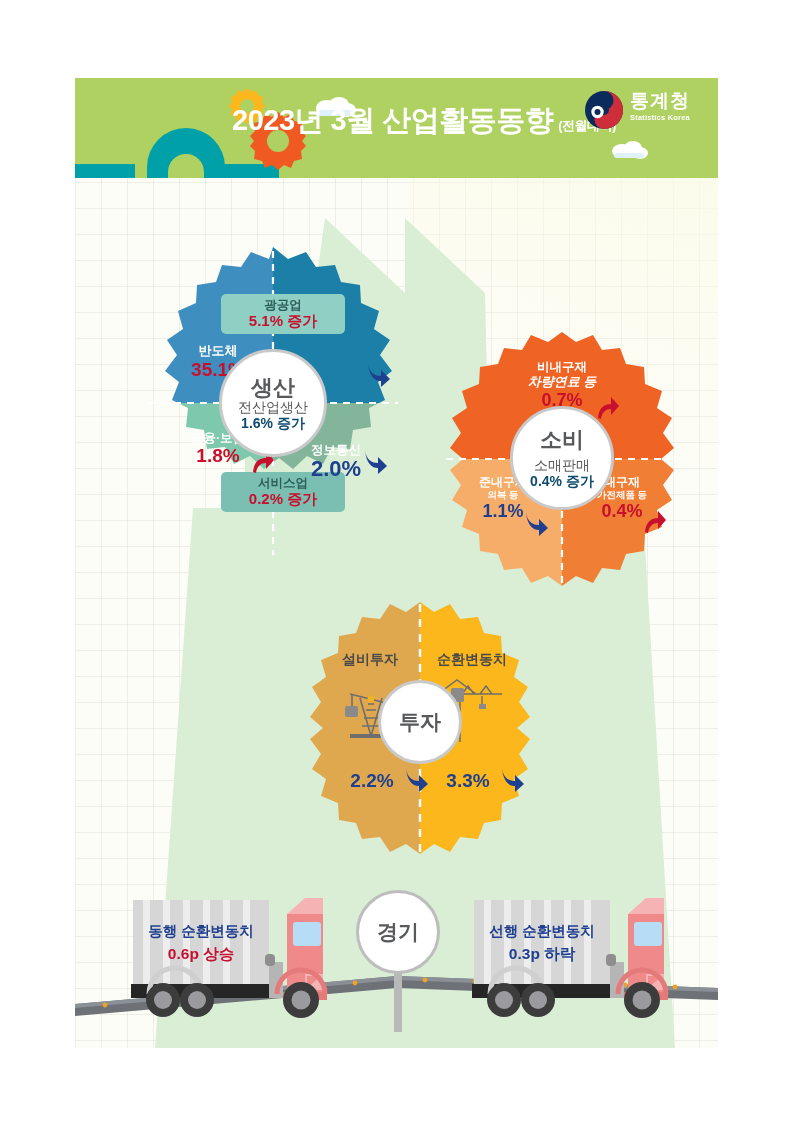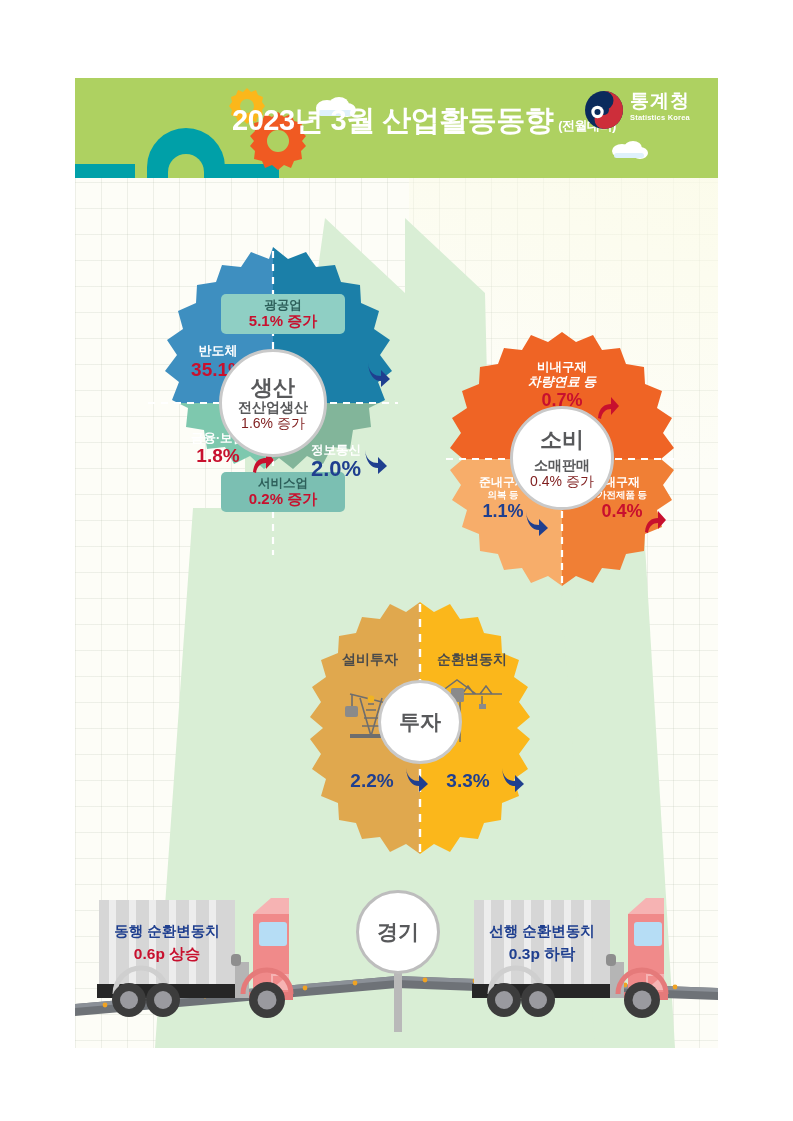--- a/index.html
+++ b/index.html
@@ -74,22 +74,22 @@
   
   .cluster{position:absolute;}
   .cluster svg{position:absolute;left:0;top:0;}
   .hub{
     position:absolute;border-radius:50%;background:#ffffff;
     border:3px solid #c9c9c9;box-sizing:border-box;
     display:flex;flex-direction:column;align-items:center;justify-content:center;
     text-align:center;line-height:1.05;
   }
   .hub .h1{color:#58595b;font-weight:bold;}
-  .hub .h2{color:#58595b;font-weight:bold;}
-  .hub .h3{color:#7f1d1d;font-weight:normal;}
+  .hub .h2{color:#58595b;font-weight:normal;}
+  .hub .h3{color:#0c4a6e;font-weight:bold;}
 
   .lbl{position:absolute;text-align:center;line-height:1.12;white-space:nowrap;}
   .lbl .n{display:block;font-weight:bold;}
   .lbl .s{display:block;font-weight:bold;}
   .lbl .v{font-weight:bold;}
 
   .chip{
     position:absolute;border-radius:5px;text-align:center;
     padding:4px 10px;line-height:1.15;white-space:nowrap;
   }
@@ -405,21 +405,21 @@
           <circle cx="280" cy="27" r="2.4"></circle>
         <circle cx="350" cy="24" r="2.4"></circle>
           <circle cx="400" cy="25" r="2.4"></circle>
         <circle cx="450" cy="27" r="2.4"></circle>
           <circle cx="500" cy="28" r="2.4"></circle>
         <circle cx="550" cy="29" r="2.4"></circle>
           <circle cx="600" cy="31" r="2.4"></circle>
       </g>
     </svg>
 
-    <div class="truck" style="left:18px;top:818px;width:230px;height:130px;">
+    <div class="truck" style="left:52px;top:818px;width:230px;height:130px;">
       <svg width="230" height="130" viewBox="0 0 230 130">
 
         <rect x="6" y="4" width="136" height="84" fill="#d6d6d6"></rect>
         <g fill="#ededed">
           <rect x="16" y="4" width="7" height="84"></rect>
             <rect x="36" y="4" width="7" height="84"></rect>
           <rect x="56" y="4" width="7" height="84"></rect>
             <rect x="76" y="4" width="7" height="84"></rect>
           <rect x="96" y="4" width="7" height="84"></rect>
             <rect x="116" y="4" width="7" height="84"></rect>

